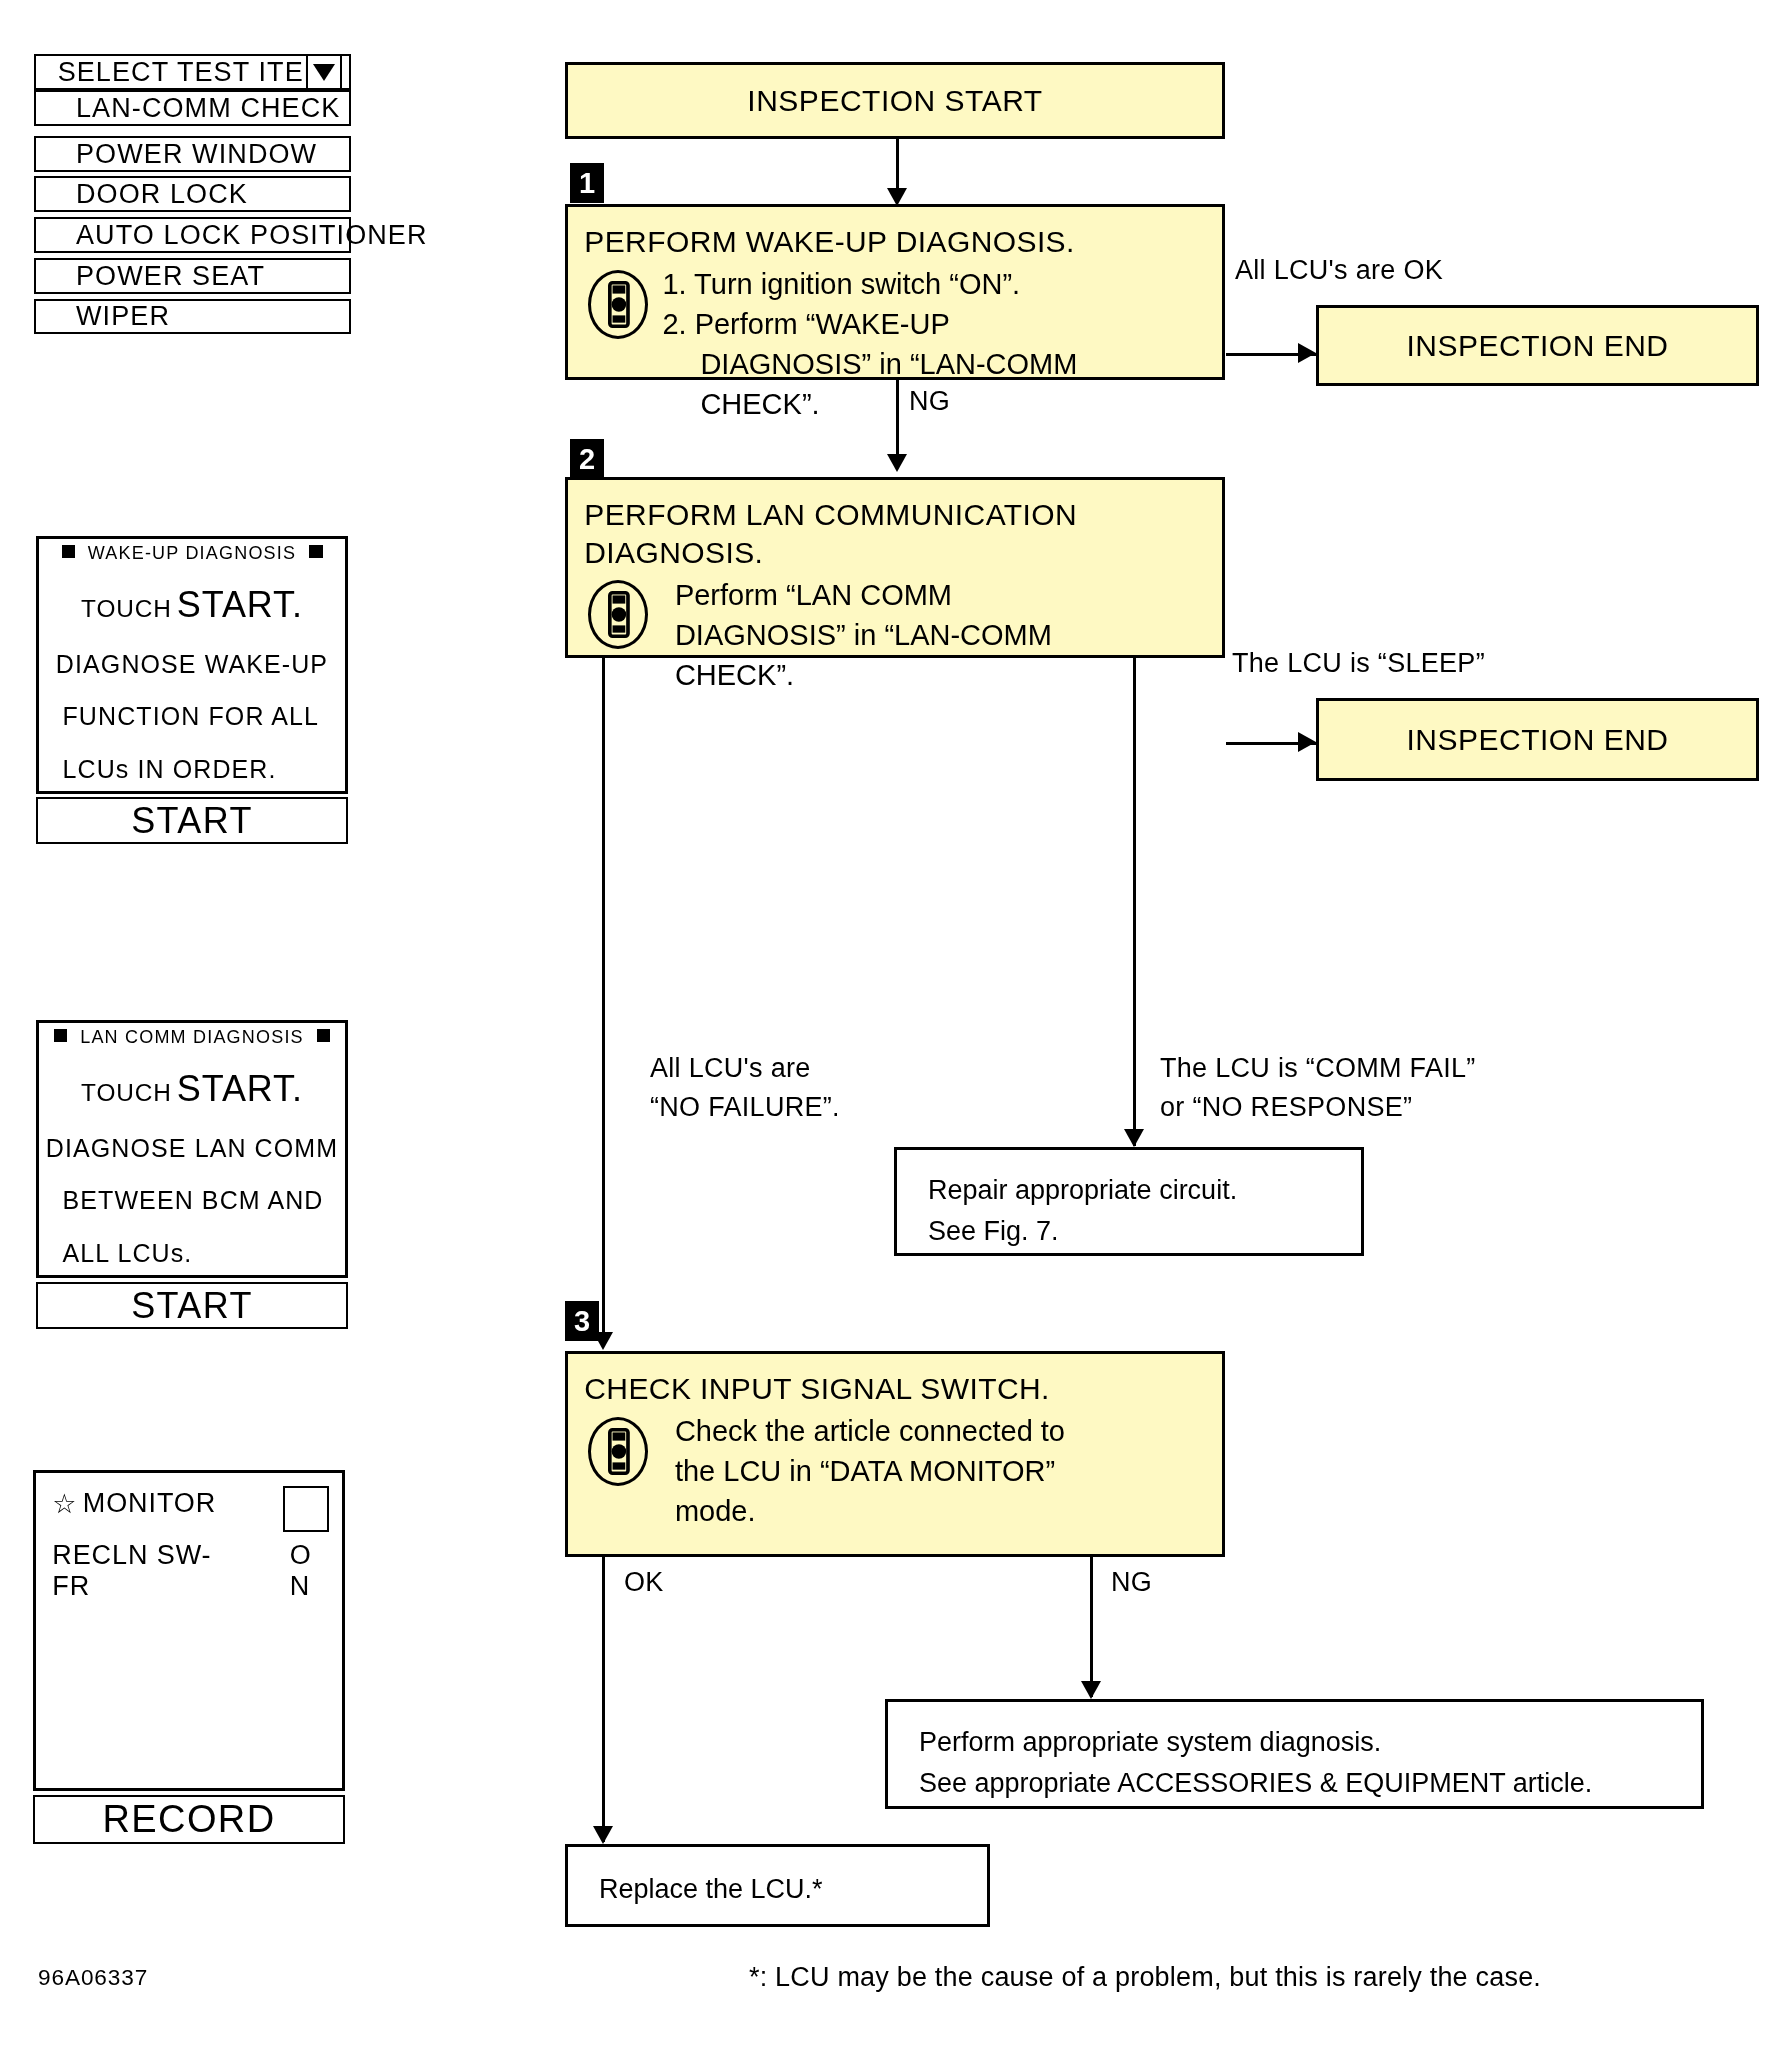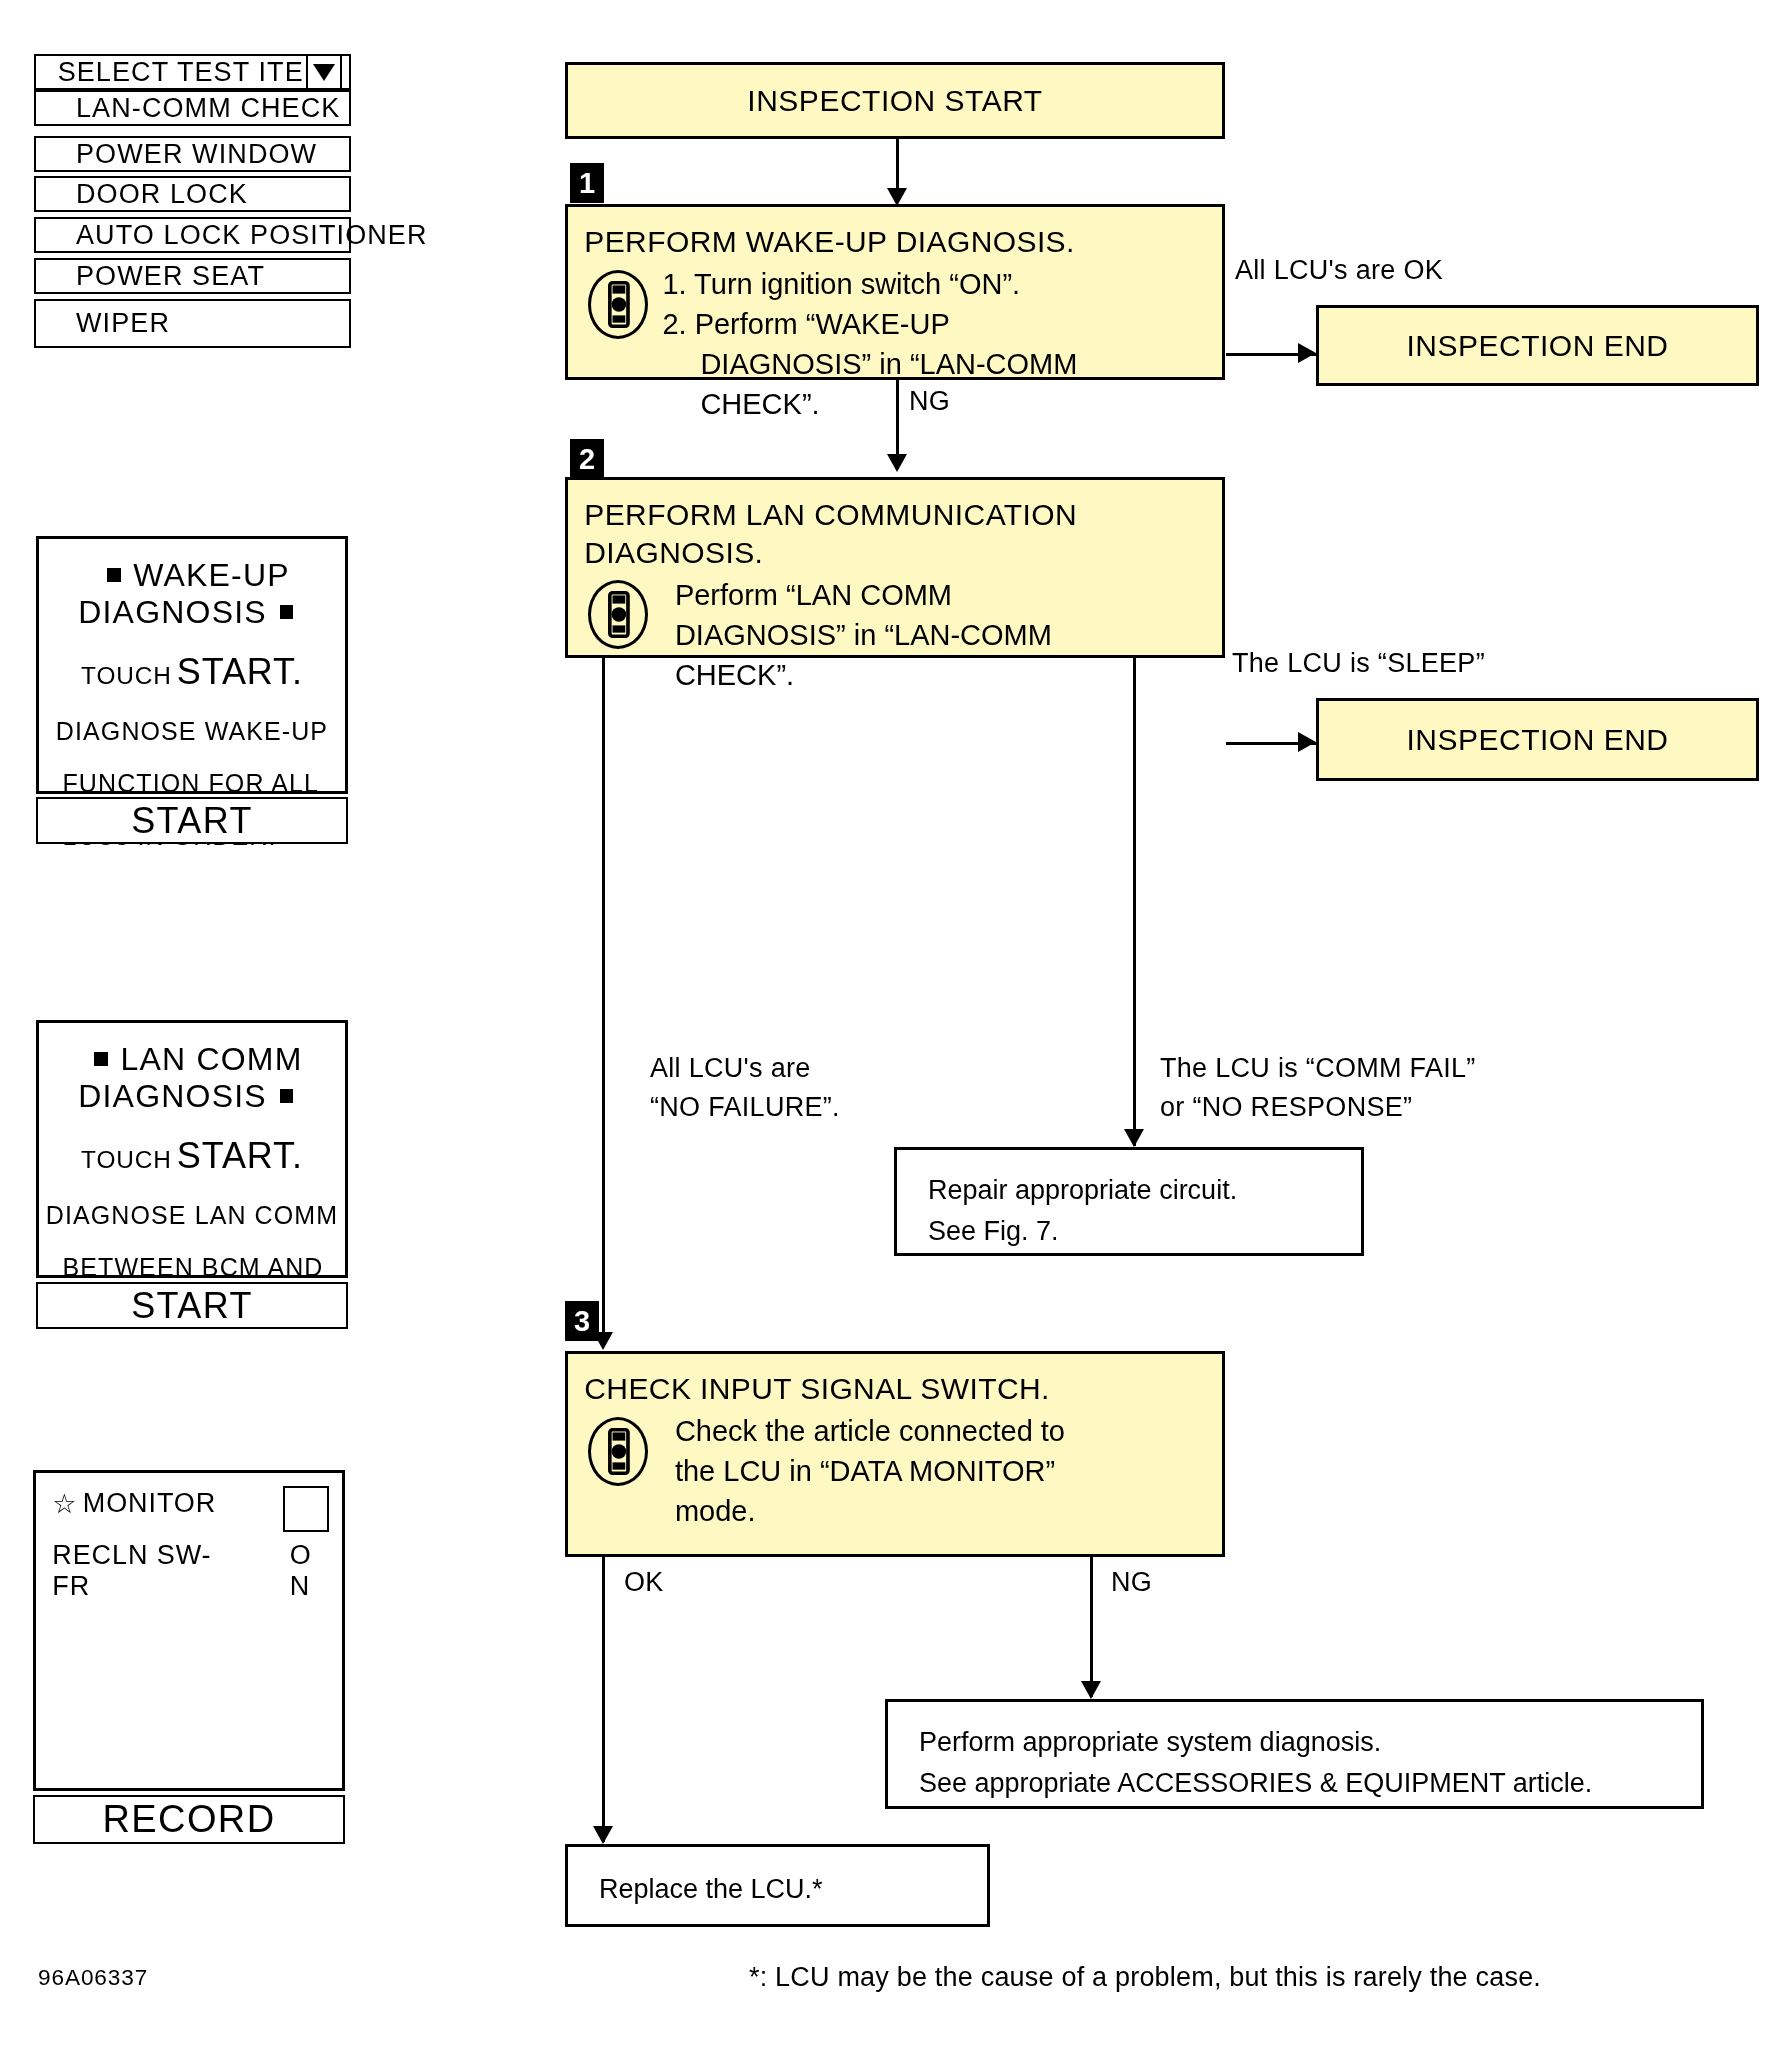--- a/index.html
+++ b/index.html
@@ -63,23 +63,23 @@
     position:absolute;
     box-sizing:border-box;
     border:2.7px solid #000;
     background:#fff;
     display:flex;align-items:center;justify-content:center;
     font-size:36px;
     letter-spacing:1.4px;
   }
   .scr-title{
     text-align:center;
-    font-size:32px;
+    font-size:18px;
     letter-spacing:1.2px;
-    margin-top:18px;
+    margin-top:4px;
   }
   .sq{display:inline-block;width:13.6px;height:13.6px;background:#000;vertical-align:middle;margin:0 12.7px;position:relative;top:-2.7px;}
   .scr-touch{
     text-align:center;
     margin-top:20px;
     letter-spacing:0.9px;
   }
   .scr-touch .small{font-size:24.4px;}
   .scr-touch .big{font-size:36px;letter-spacing:0.9px;}
   .scr-line{
@@ -213,21 +213,21 @@
   </div>
   <div class="consult-row row-item" style="left:34px;top:176px;width:317px;height:36px;">
     <span class="label">DOOR LOCK</span>
   </div>
   <div class="consult-row row-item" style="left:34px;top:217px;width:317px;height:36px;">
     <span class="label">AUTO LOCK POSITIONER</span>
   </div>
   <div class="consult-row row-item" style="left:34px;top:258px;width:317px;height:36px;">
     <span class="label">POWER SEAT</span>
   </div>
-  <div class="consult-row row-item" style="left:34px;top:299px;width:317px;height:49px;">
+  <div class="consult-row row-item" style="left:34px;top:299px;width:317px;height:35px;">
     <span class="label">WIPER</span>
   </div>
 
   <div class="screen" style="left:36px;top:536px;width:312px;height:86px;height:81px;height:80px;height:78px;height:76px;height:74px;height:72px;height:71px;height:69px;height:67px;height:65px;height:63px;height:62px;height:258px;">
     <div class="scr-title">
       <span class="sq"></span><span>WAKE-UP DIAGNOSIS</span><span class="sq"></span>
     </div>
     <div class="scr-touch">
       <span class="small">TOUCH</span>
       <span class="big">START.</span>

